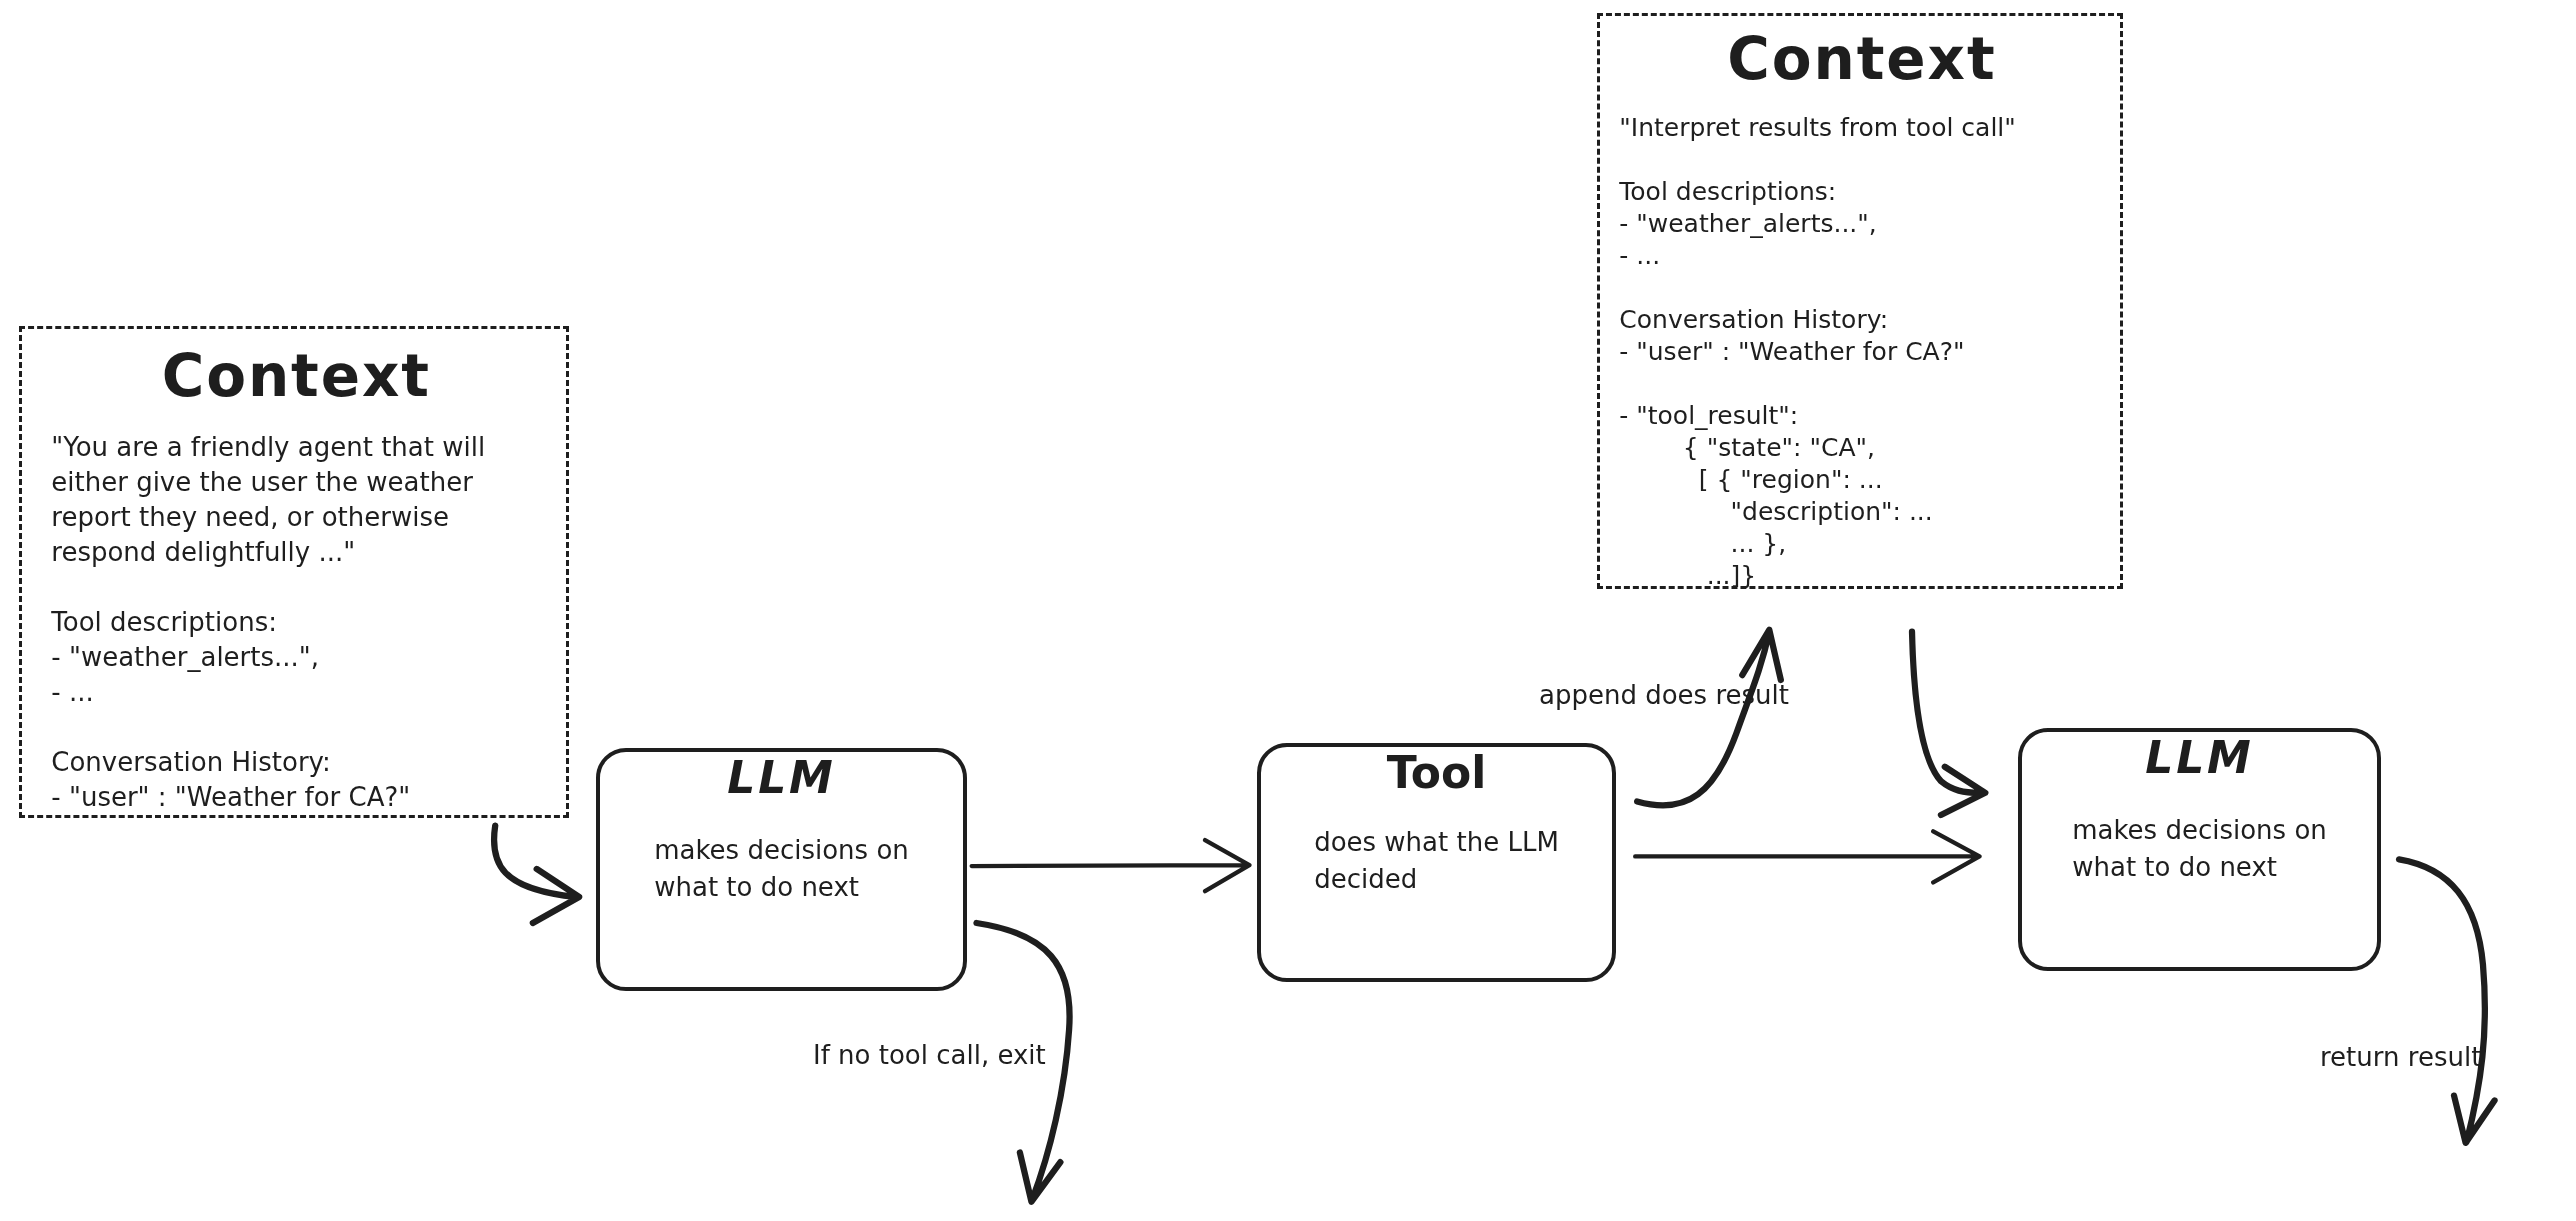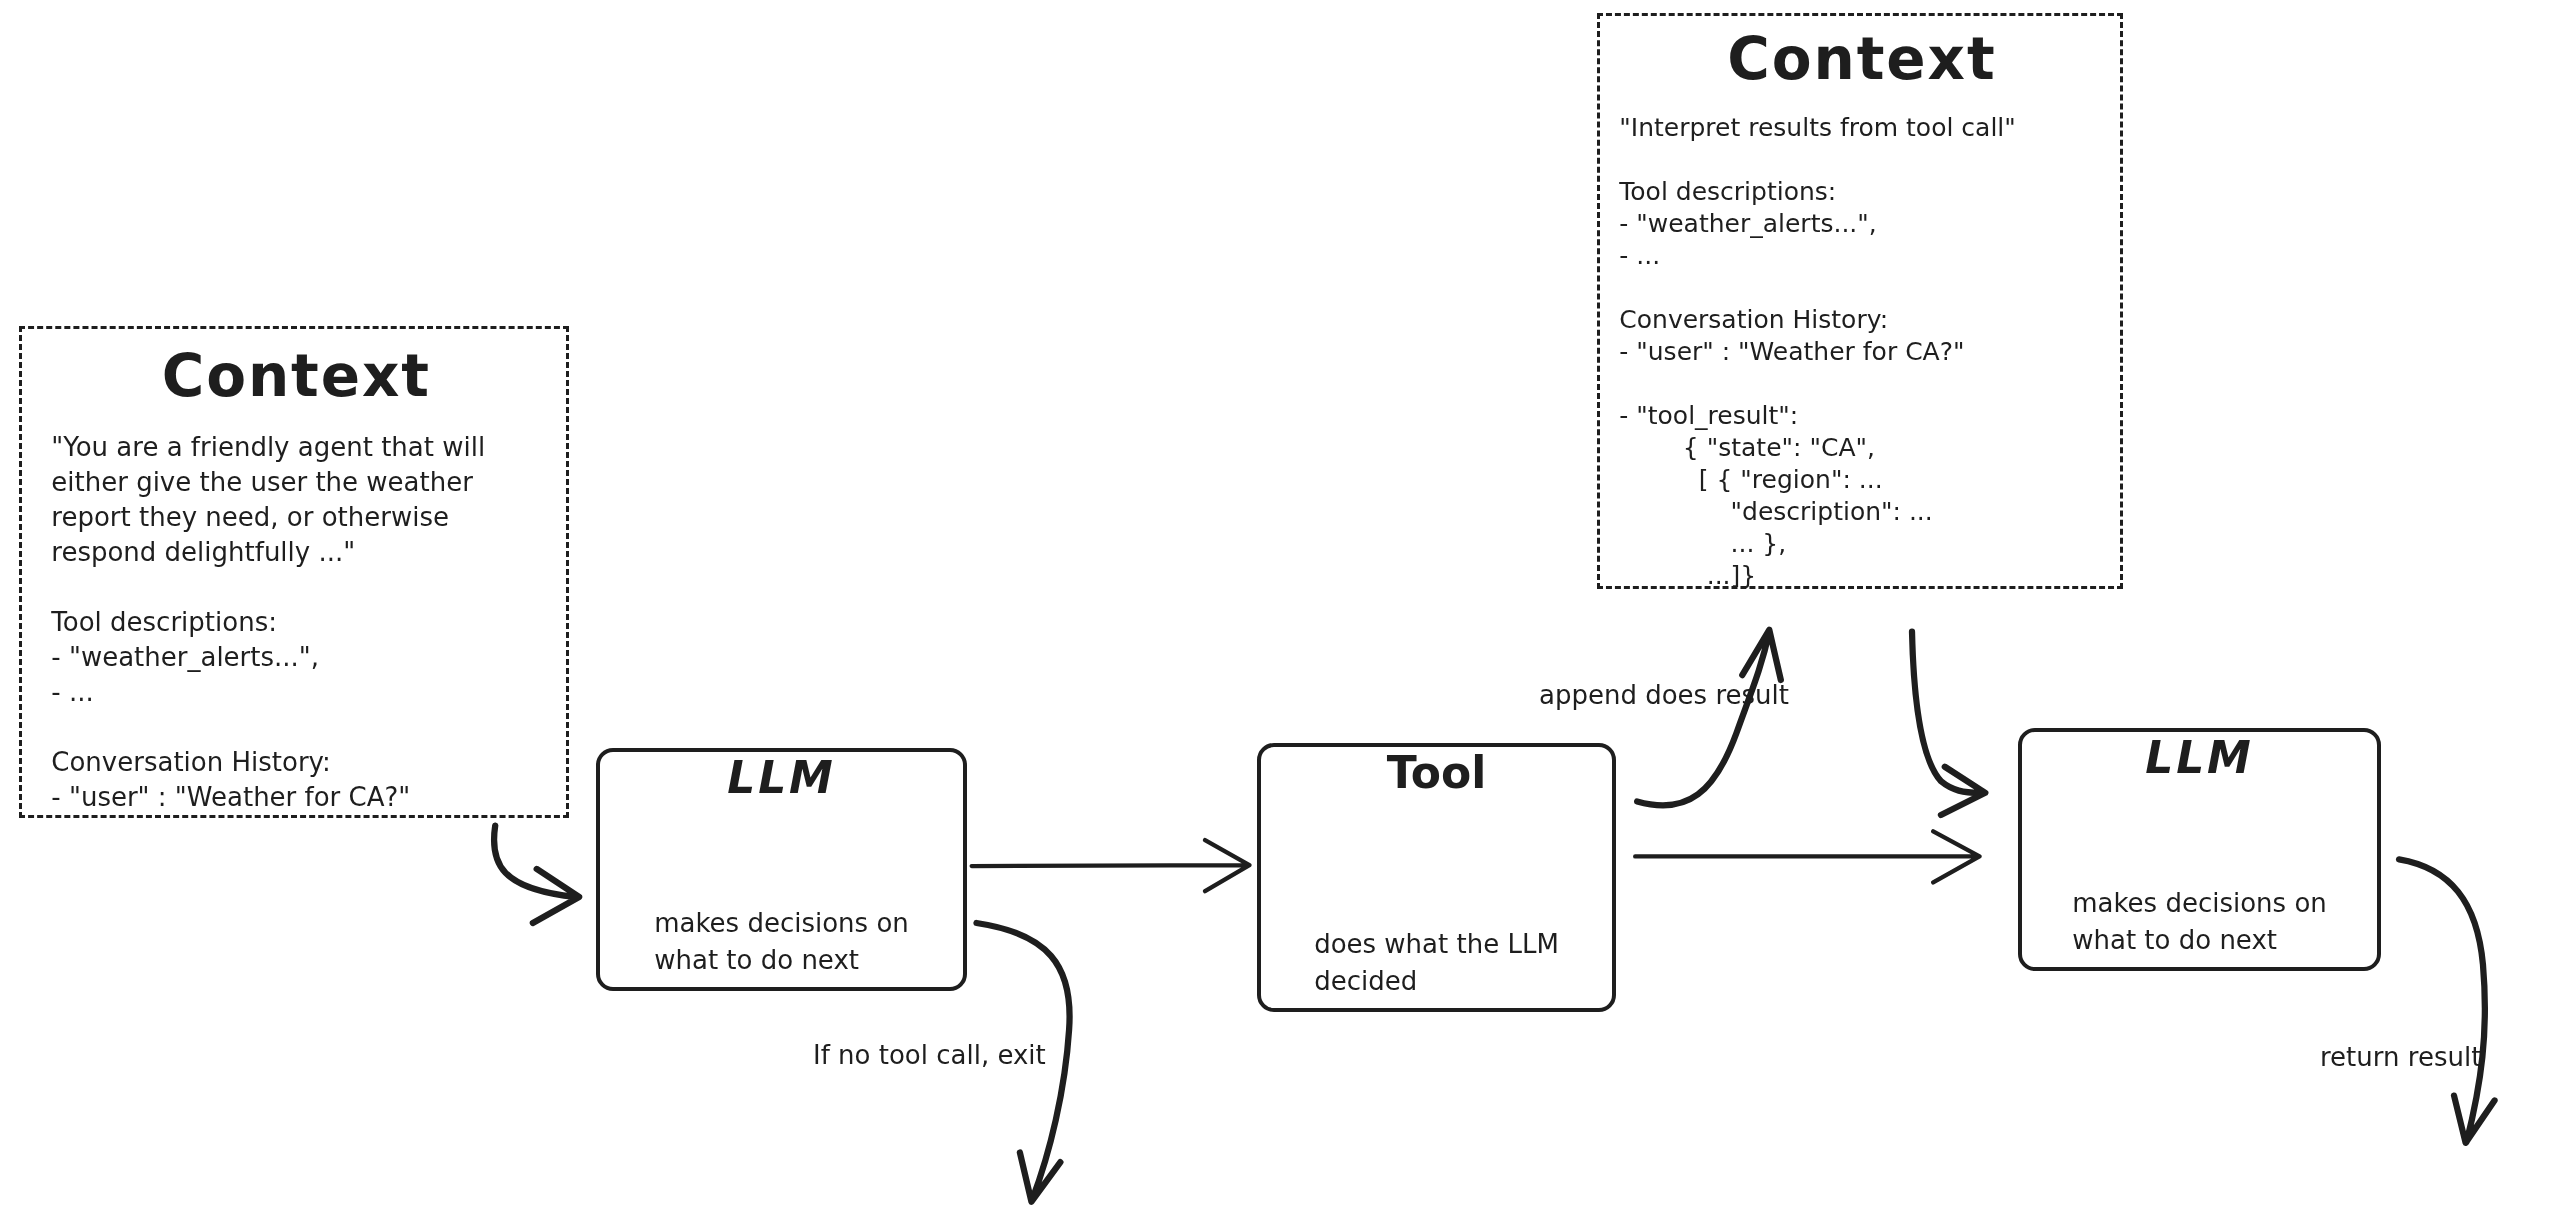--- a/index.html
+++ b/index.html
@@ -36,42 +36,42 @@
   }
   #context-left{left:19.3px;top:326px;width:550px;height:492px;padding:7.7px 25px 0 29px;}
   #context-left .ctx-body{font-size:26px;line-height:35px;}
   #context-top{left:1597px;top:12.5px;width:526px;height:576px;padding:3.9px 15.4px 0 19.3px;}
   #context-top .ctx-body{line-height:32px;}
 
   .node-box{
     position:absolute;
     box-sizing:border-box;
     border:4.8px solid #1e1e1e;
-    border-radius:17px;
+    border-radius:30px;
     background:#ffffff;
     display:flex;
     flex-direction:column;
     align-items:center;
-    justify-content:space-between;
+    justify-content:flex-start;
     gap:29px;
     padding-bottom:7.7px;
   }
   .node-title{
     font-size:44px;
     font-weight:bold;
   }
   .node-title.italic{font-style:italic;letter-spacing:2.9px;}
   .node-subtitle{
     font-size:26px;
     line-height:37px;
     white-space:pre-line;
     text-align:left;
   }
   #llm-first{left:596px;top:748px;width:371px;height:243px;}
-  #tool{left:1257px;top:743px;width:359px;height:269px;gap:26px;}
+  #tool{left:1257px;top:743px;width:359px;height:239px;gap:26px;}
   #llm-second{left:2018px;top:728px;width:363px;height:243px;}
 
   .edge-label{
     position:absolute;
     font-size:26px;
     white-space:nowrap;
   }
   #label-append{left:1539px;top:680px;}
   #label-exit{left:813px;top:1040px;}
   #label-return{left:2320px;top:1014px;margin-top:28px;}

